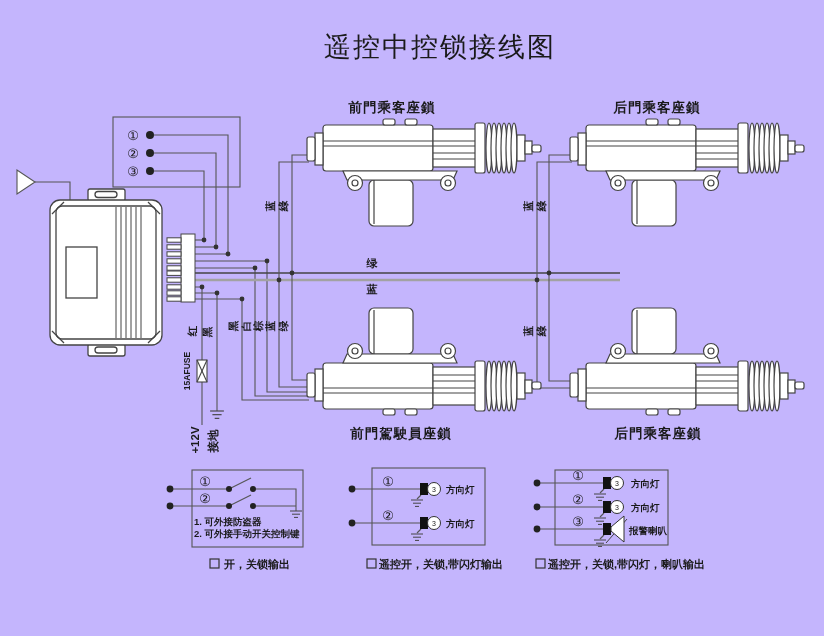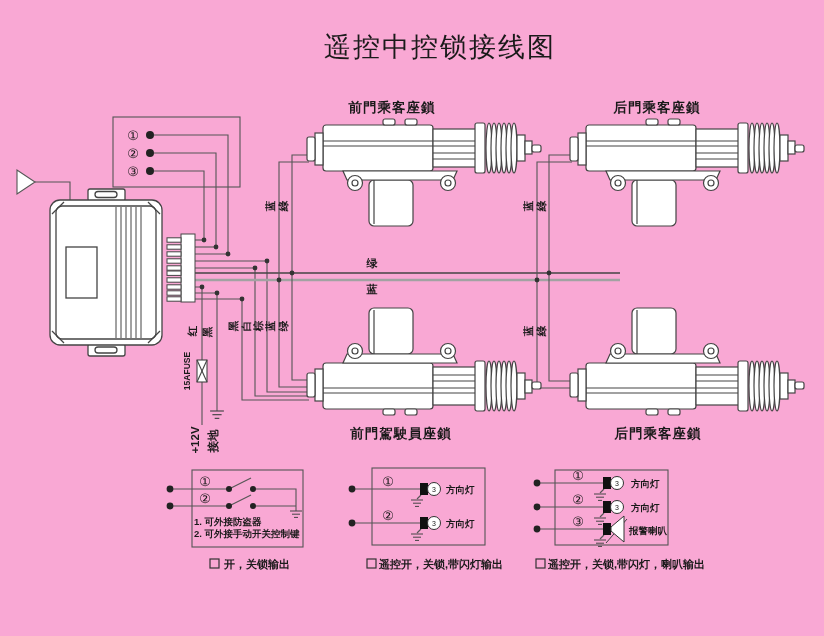--- a/index.html
+++ b/index.html
@@ -1,16 +1,16 @@
 <!DOCTYPE html>
 <html><head>
 <meta charset="utf-8">
 <style>
   html,body{margin:0;padding:0;background:#fff;}
-  .stage{position:relative;width:824px;height:636px;background:#f9a8d4;overflow:hidden;
+  .stage{position:relative;width:824px;height:636px;background:#c4b5fd;overflow:hidden;
          font-family:"Liberation Sans",sans-serif;}
   svg text{fill:#1a1a1a;}
   .t-title{font-family:"Liberation Serif",serif;font-size:27px;letter-spacing:2px;}
   .t-act{font-family:"Liberation Serif",serif;font-size:13.5px;font-weight:bold;letter-spacing:1px;}
   .t-rot{font-size:10.5px;font-weight:bold;}
   .t-rot-big{font-size:11.5px;font-weight:bold;}
   .t-bus{font-size:11px;font-weight:bold;}
   .t-num{font-size:13px;}
   .t-note{font-size:9.5px;font-weight:bold;}
   .t-cap{font-size:11px;font-weight:bold;}

